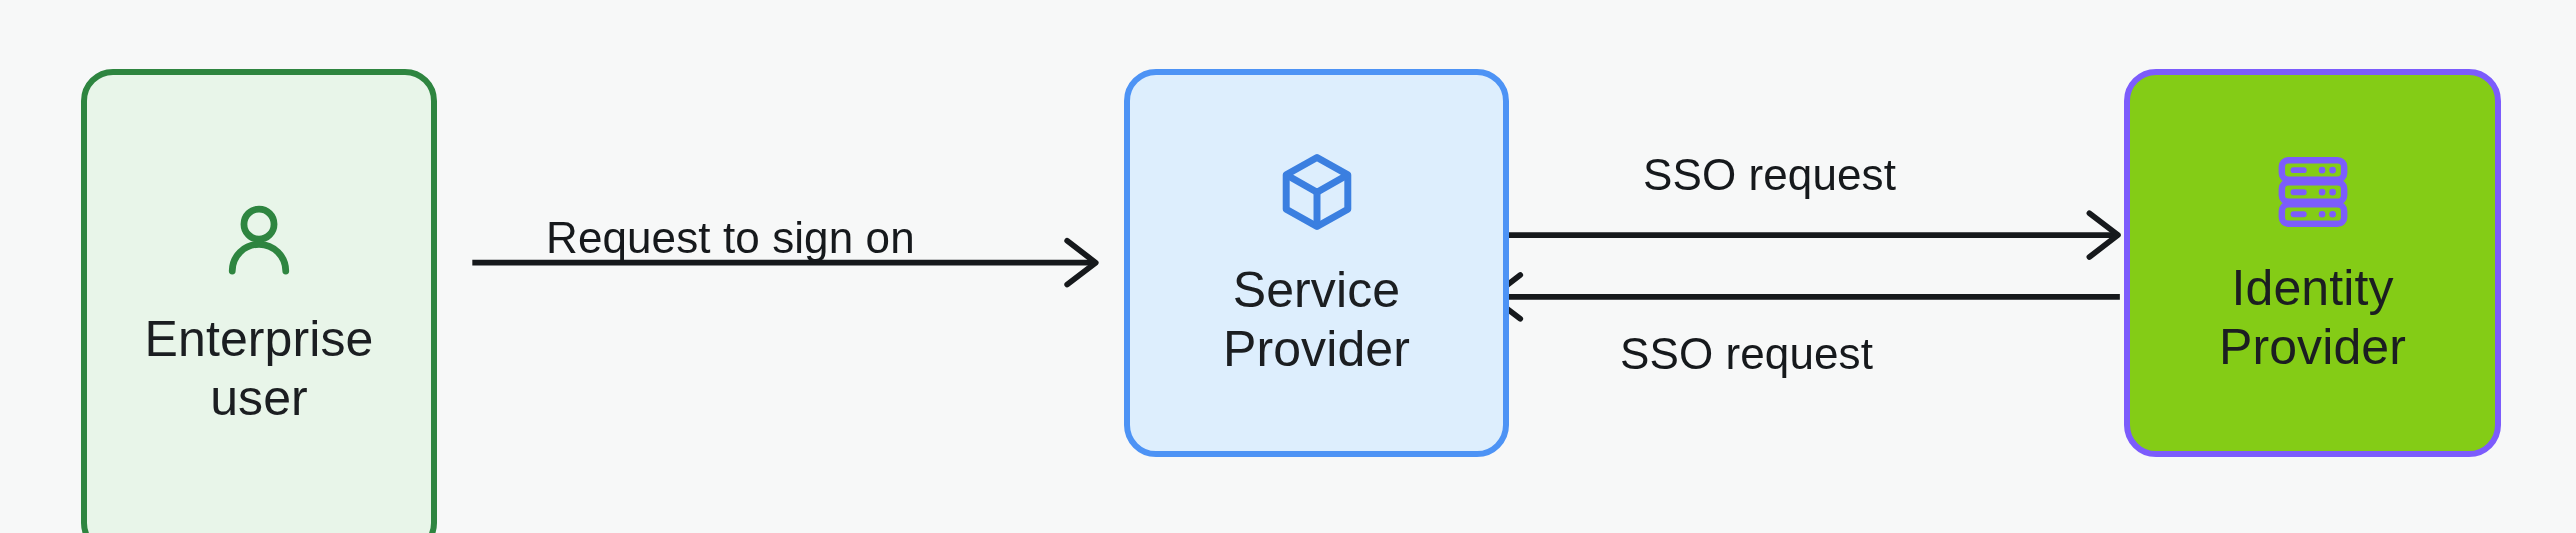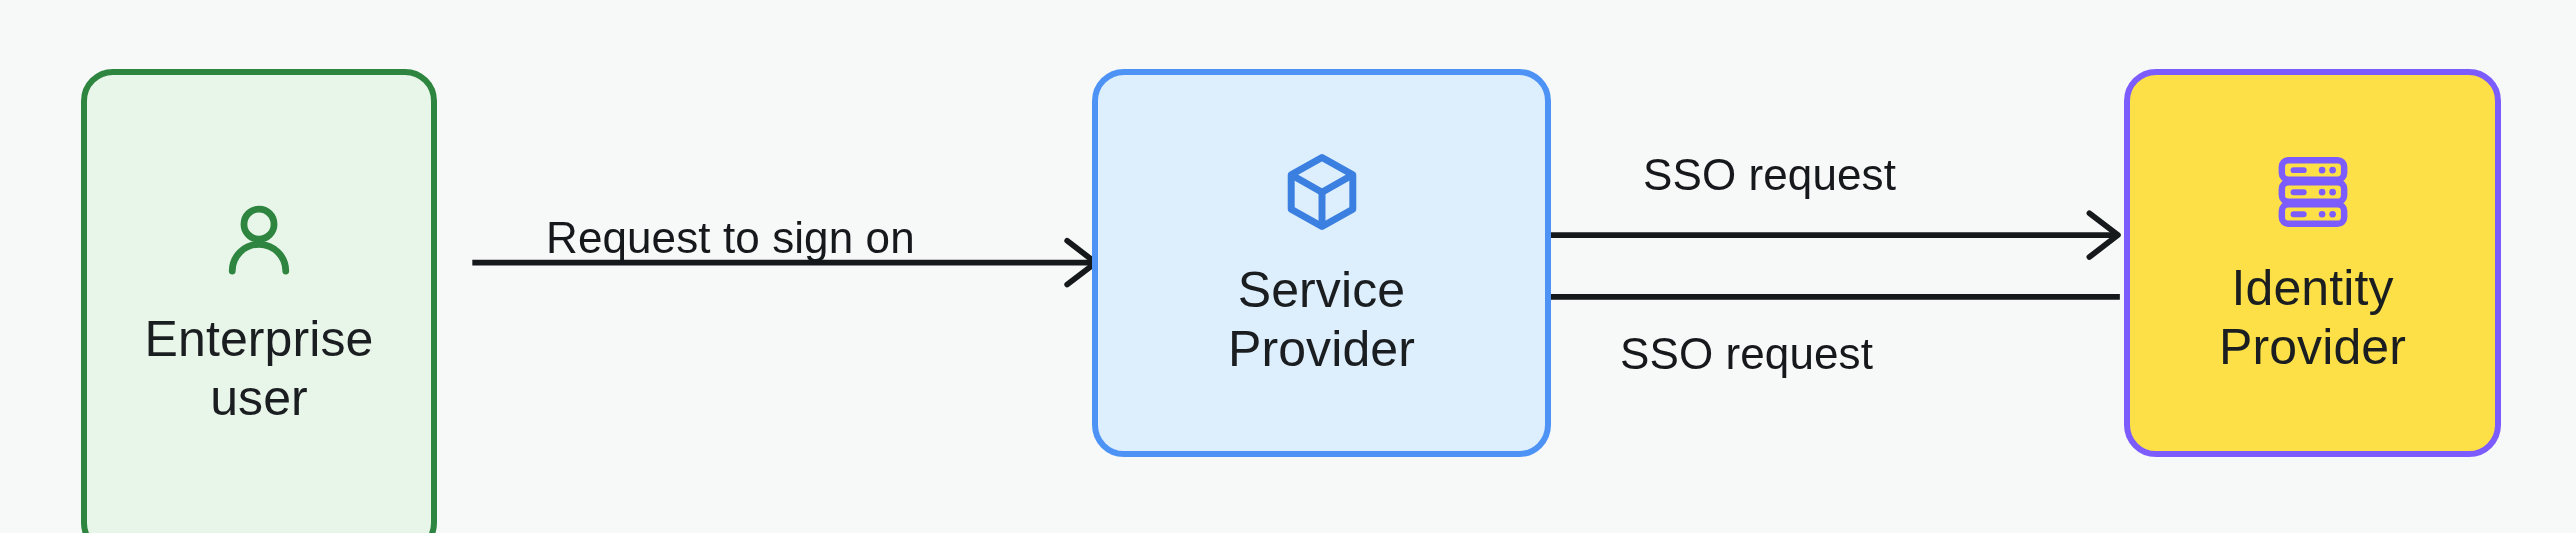--- a/index.html
+++ b/index.html
@@ -52,35 +52,35 @@
   #node-enterprise-user {
     left: 81px;
     top: 69px;
     width: 356px;
     height: 486px;
     border-color: #2E8540;
     background: #E8F5E9;
   }
 
   #node-service-provider {
-    left: 1092px;
+    left: 1124px;
     top: 69px;
-    width: 459px;
+    width: 385px;
     height: 388px;
     border-color: #4D93F5;
     background: #DDEEFD;
   }
 
   #node-identity-provider {
     left: 2124px;
     top: 69px;
     width: 377px;
     height: 388px;
     border-color: #7C5CFC;
-    background: #fde047;
+    background: #84cc16;
   }
 
   
   #connectors {
     position: absolute;
     left: 0;
     top: 0;
     width: 2576px;
     height: 533px;
   }

